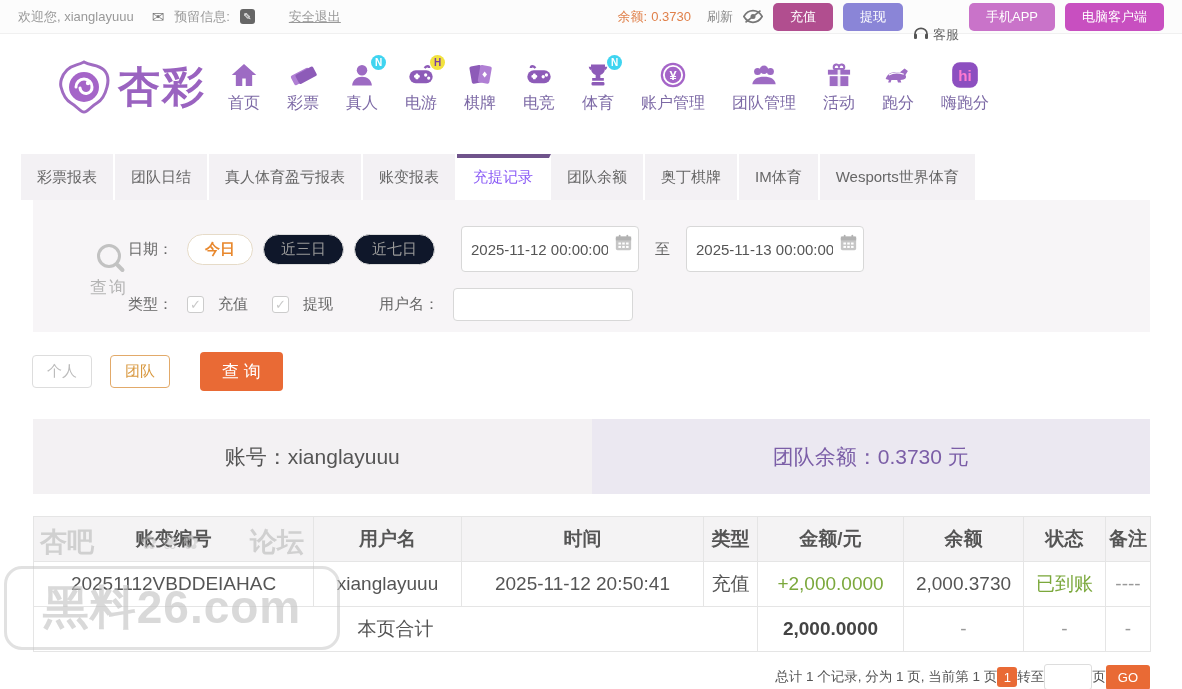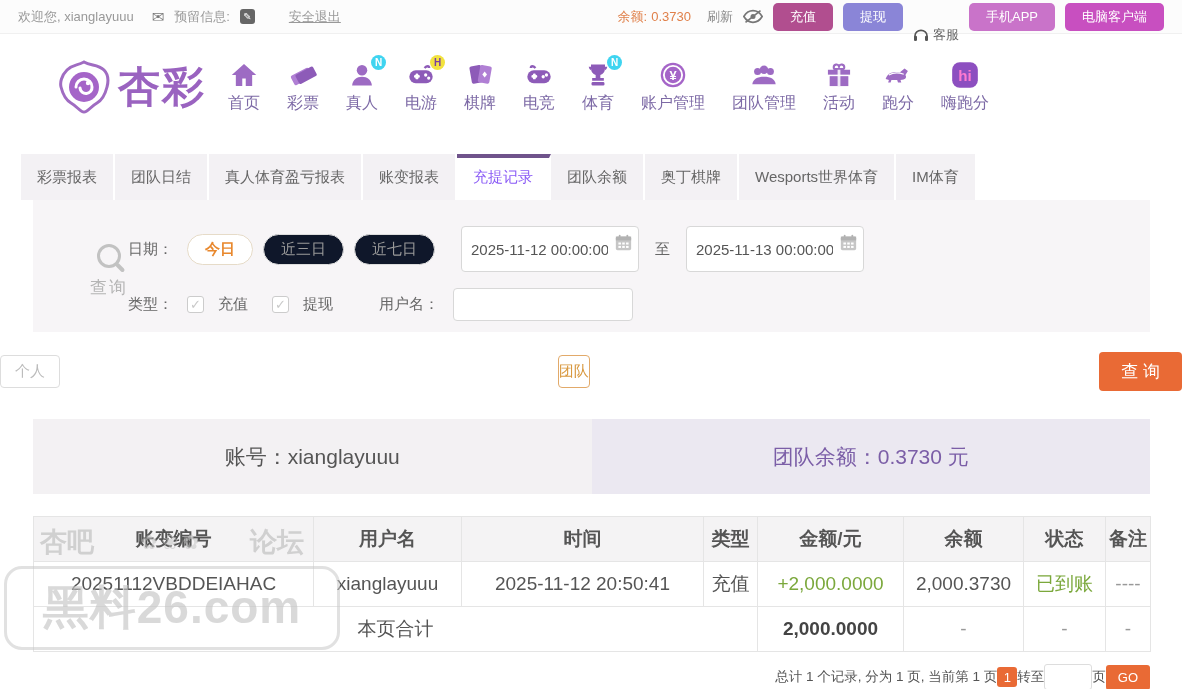--- a/index.html
+++ b/index.html
@@ -16,21 +16,21 @@
   .tb-pencil { width:15px; height:15px; background:#666; border-radius:3px; color:#fff;
     font-size:10px; display:inline-flex; align-items:center; justify-content:center; }
   .balance { color:#e0804a; }
   .refresh { color:#888; cursor:pointer; margin-left:6px; }
   .tb-btn { border:none; border-radius:5px; color:#fff; font-size:13px;
     padding:5px 17px; cursor:pointer; }
   .btn-recharge { background:#b14e8f; }
   .btn-withdraw { background:#8a85d7; }
   .btn-app { background:#c973c9; }
   .btn-pc { background:#c84fc0; }
-  .service { display:flex; align-items:center; gap:4px; color:#666; cursor:pointer;margin-top:36px; }
+  .service { display:flex; gap:4px; color:#666; cursor:pointer;margin-top:36px; }
 
   
   .header { height:106px; display:flex; align-items:center; padding-left:58px; background:#fff; }
   .logo { display:flex; align-items:center; gap:8px; cursor:pointer; }
   .logo-text { font-size:42px; font-weight:bold; color:#9a63c0; letter-spacing:2px; }
   .nav { display:flex; align-items:flex-end; gap:27px; margin-left:22px; }
   .nav-item { display:flex; flex-direction:column; align-items:center; gap:3px;
     cursor:pointer; position:relative; }
   .nav-icon { width:30px; height:30px; color:#9d6bc3; position:relative;
     display:flex; align-items:center; justify-content:center; }
@@ -68,25 +68,25 @@
   .cal { position:absolute; right:7px; top:8px; width:17px; height:17px; }
   .to { color:#666; font-size:15px; margin:0 6px; }
   .checkbox { width:17px; height:17px; background:#fff; border:1px solid #ccc; border-radius:3px;
     display:inline-flex; align-items:center; justify-content:center; color:#c9c9c9;
     font-size:13px; cursor:pointer; }
   .cb-label { font-size:15px; color:#666; margin:0 14px 0 4px; }
   .nameinput { width:180px; height:33px; border:1px solid #d8d8d8; border-radius:4px;
     background:#fff; font-size:15px; padding:0 9px; }
 
   
-  .actions { display:flex; justify-content:space-between; align-items:center; gap:12px; margin-top:20px; }
+  .actions { display:flex; justify-content:flex-start; align-items:center; gap:18px; margin-top:20px;margin-left:32px; }
   .btn-ghost { background:#fff; border:1px solid #ddd; color:#bbb; border-radius:4px;
     font-size:15px; padding:6px 14px; cursor:pointer; }
   .btn-team { background:#fff; border:1px solid #e2aa6a; color:#d8983f; border-radius:4px;
-    font-size:15px; padding:6px 0; cursor:pointer; }
+    font-size:15px; padding:6px 14px; cursor:pointer; }
   .btn-query { background:#e96a35; border:none; color:#fff; border-radius:4px;
     font-size:17px; padding:8px 22px; margin-left:12px; cursor:pointer; white-space:nowrap; }
 
   
   .summary { display:flex; margin:28px 32px 0 33px; height:75px; }
   .sum-cell { width:50%; display:flex; align-items:center; justify-content:center;
     font-size:21px; }
   .sum-left { background:#f3f1f3; color:#555; }
   .sum-right { background:#ebe8f1; color:#7b5ea7; }
 
@@ -301,22 +301,22 @@
 </div>
 
 <div class="tabs">
   <div class="tab">彩票报表</div>
   <div class="tab">团队日结</div>
   <div class="tab">真人体育盈亏报表</div>
   <div class="tab">账变报表</div>
   <div class="tab active">充提记录</div>
   <div class="tab">团队余额</div>
   <div class="tab">奥丁棋牌</div>
+  <div class="tab">IM体育</div>
   <div class="tab">Wesports世界体育</div>
-  <div class="tab">IM体育</div>
 </div>
 
 <div class="filter">
   <div class="search-block">
     <span class="mag"></span>
     <div class="search-word">查询</div>
   </div>
 
   <div class="frow">
     <span class="flabel">日期：</span>

